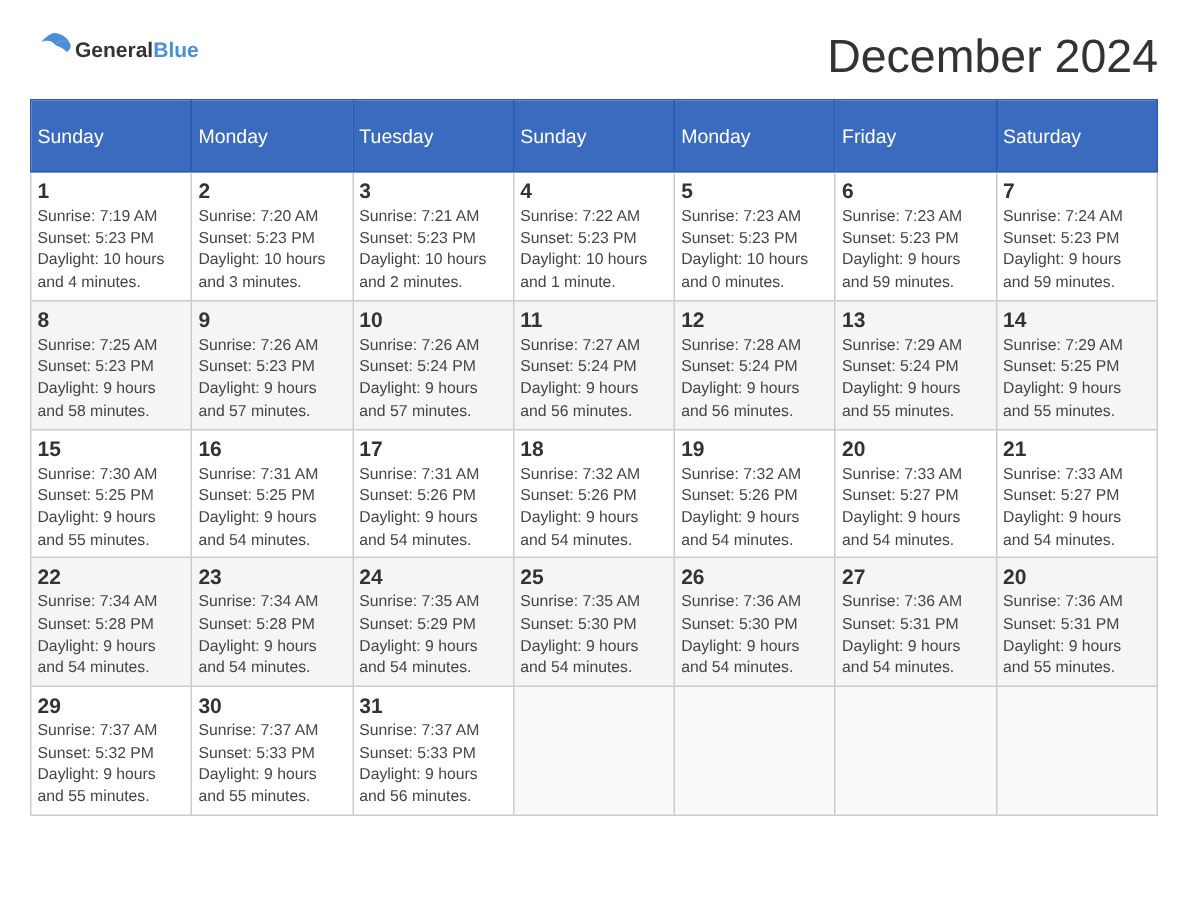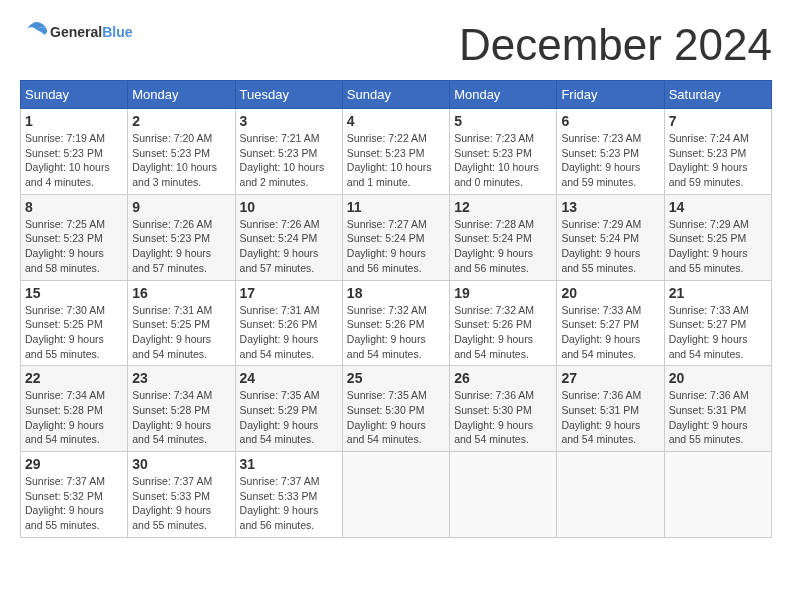--- a/index.html
+++ b/index.html
@@ -31,37 +31,37 @@
       color: #4a90d9;
     }
     .logo-bird {
       width: 28px;
       height: 22px;
     }
     .title-block {
       text-align: right;
     }
     .month-title {
-      font-size: 44px;
+      font-size: 31px;
       font-weight: normal;
       color: #333;
     }
     .location {
       font-size: 14px;
       color: #555;
     }
     .calendar {
       width: 100%;
       border-collapse: collapse;
       font-size: 11px;
     }
     .calendar th {
       background: #3a6bbf;
       color: white;
-      padding: 6px 4px;
+      padding: 16px 4px;
       text-align: left;
       font-size: 13px;
       font-weight: normal;
       border: 1px solid #2a5aaf;
     }
     .calendar td {
       border: 1px solid #ccc;
       vertical-align: top;
       padding: 4px;
       width: calc(100% / 7);

